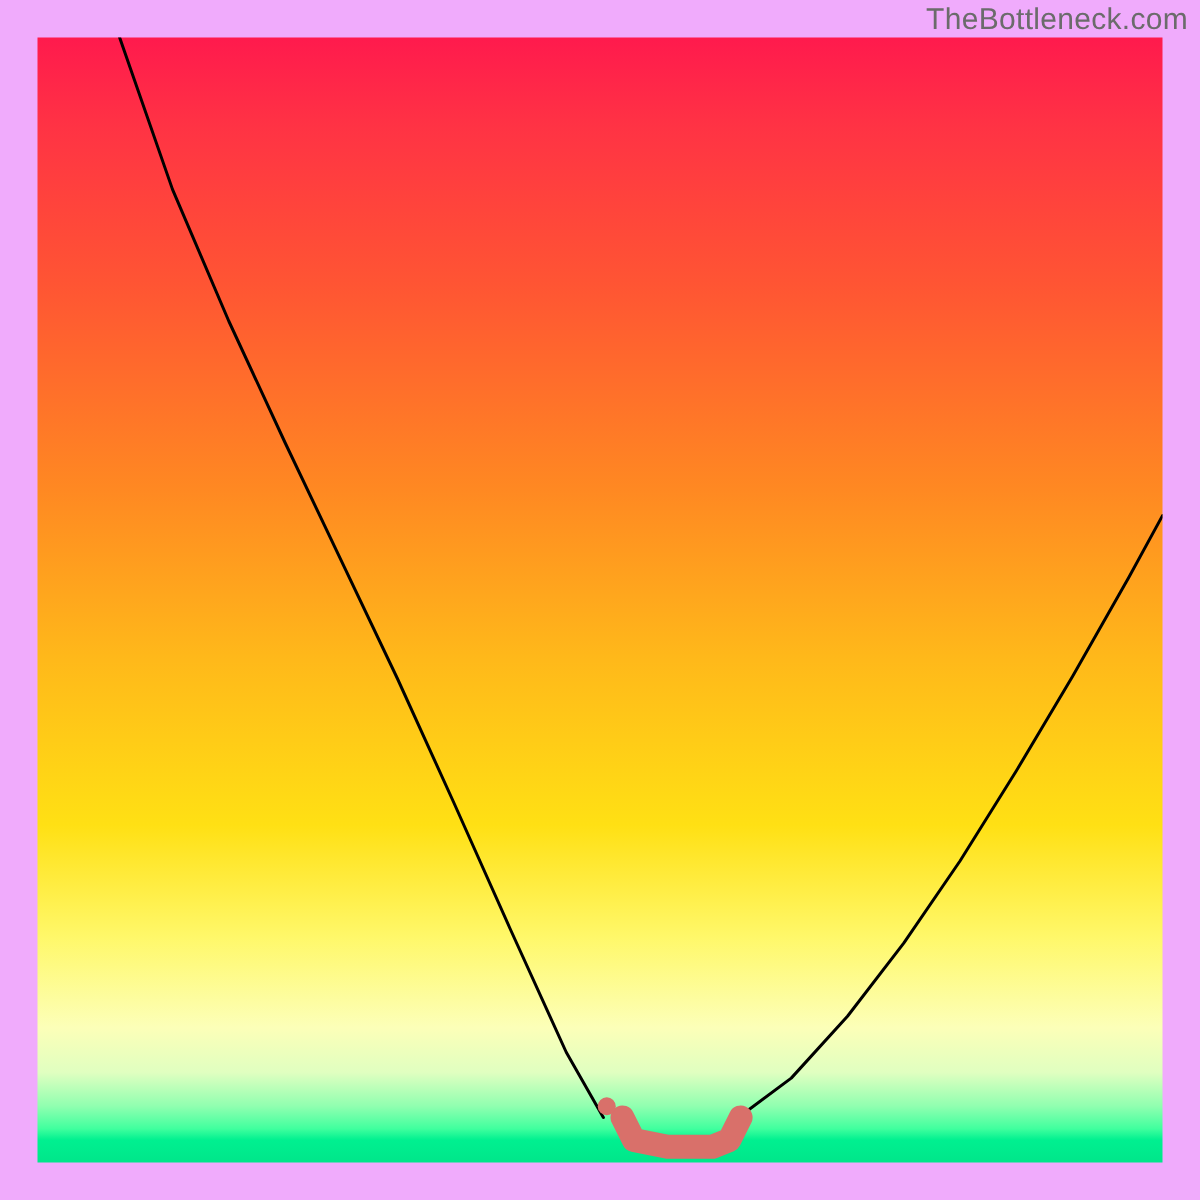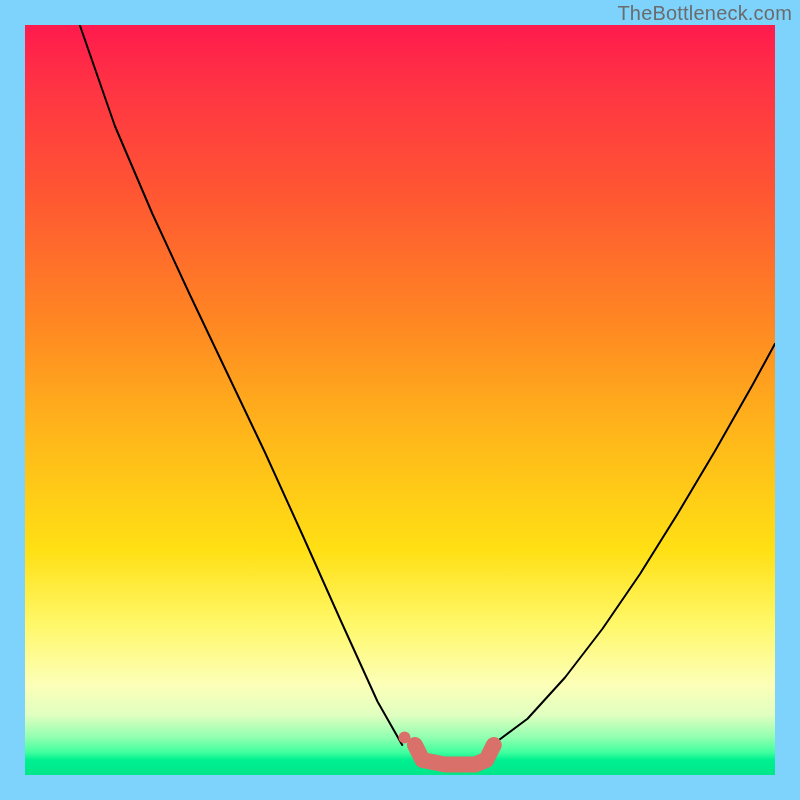--- a/index.html
+++ b/index.html
@@ -9,21 +9,21 @@
     height: 800px;
     background: #000;
     overflow: hidden;
   }
   .frame {
     position: absolute;
     left: 0;
     top: 0;
     width: 800px;
     height: 800px;
-    background: #7dd3fc;
+    background: #f0abfc;
   }
   .plot-area {
     position: absolute;
     left: 25px;
     top: 25px;
     width: 750px;
     height: 750px;
     background: linear-gradient(to bottom,
       #ff1a4d 0%,
       #ff3344 8%,

